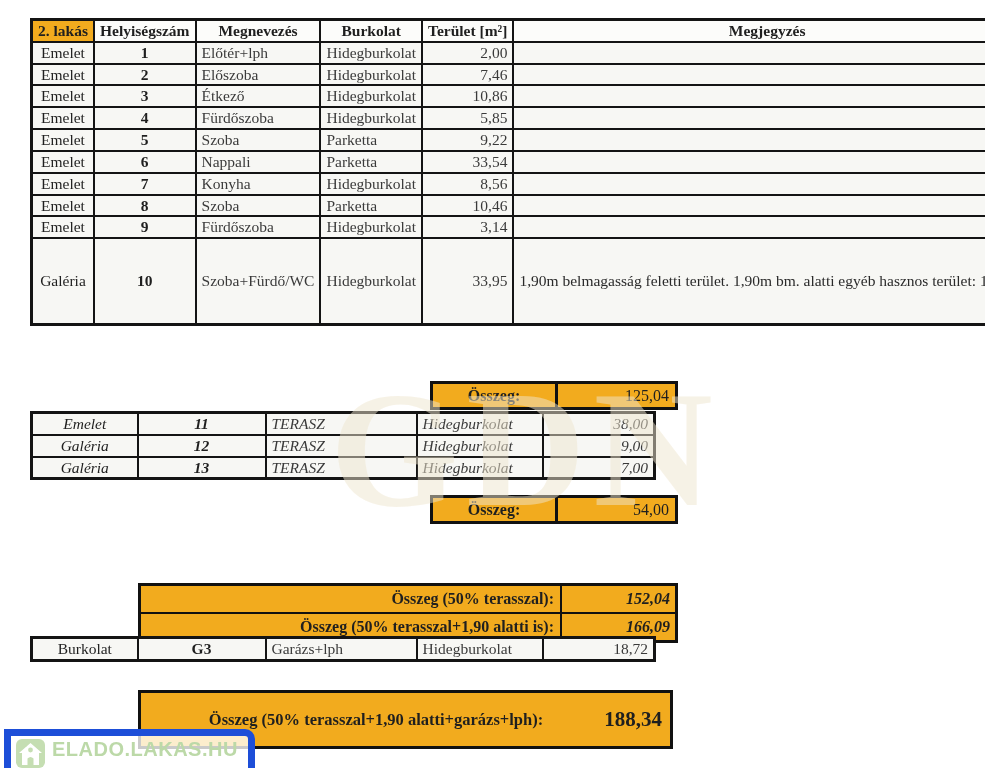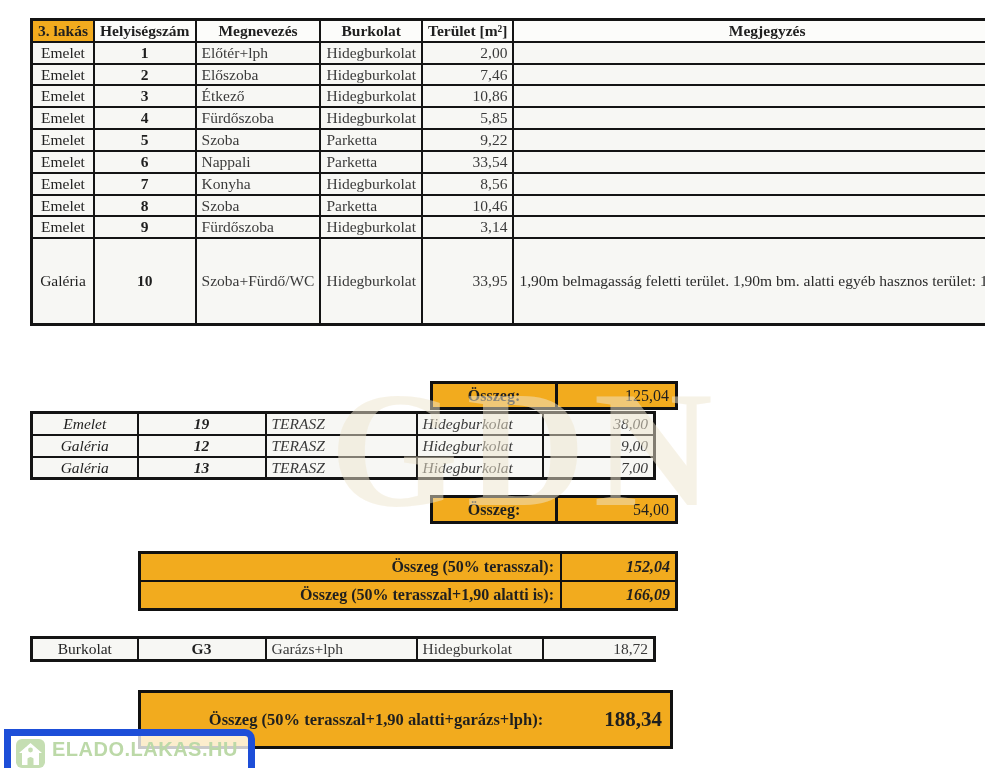--- a/index.html
+++ b/index.html
@@ -29,21 +29,21 @@
   .sumrow{position:absolute;display:flex;border:3px solid #111;background:#F2AB1E;}
   .sumrow .slabel{
     width:122px;border-right:3px solid #111;display:flex;align-items:center;justify-content:center;
     font-weight:bold;font-size:16px;
   }
   .sumrow .sval{
     width:111px;display:flex;align-items:center;justify-content:flex-end;
     font-weight:normal;font-size:16px;padding-right:6px;
   }
   
-  .sumblock{position:absolute;border:3px solid #111;background:#F2AB1E;}
+  .sumblock{position:absolute;border:3px solid #111;background:#F2AB1E;margin-top:32px;}
   .sumblock .srow{display:flex;height:26px;}
   .sumblock .srow + .srow{border-top:2px solid #111;}
   .sumblock .slab{
     width:413px;border-right:2px solid #111;display:flex;align-items:center;justify-content:flex-end;
     font-weight:bold;font-size:16px;padding-right:6px;
   }
   .sumblock .sv{
     width:108px;display:flex;align-items:center;justify-content:flex-end;
     font-weight:bold;font-size:16px;padding-right:5px;font-style:italic;
   }
@@ -82,21 +82,21 @@
     <colgroup>
       <col style="width:106px">
         <col style="width:128px">
         <col style="width:151px">
       <col style="width:126px">
         <col style="width:112px">
         <col style="width:280px">
     </colgroup>
     <thead>
       <tr>
-        <th class="hl">3. lakás</th>
+        <th class="hl">2. lakás</th>
         <th>Helyiségszám</th>
         <th>Megnevezés</th>
         <th>Burkolat</th>
         <th>Terület [m²]</th>
         <th>Megjegyzés</th>
       </tr>
     </thead>
     <tbody>
         <tr>
           <td class="col-level">Emelet</td>
@@ -192,21 +192,21 @@
     <colgroup>
       <col style="width:106px">
         <col style="width:128px">
         <col style="width:151px">
       <col style="width:126px">
         <col style="width:112px">
     </colgroup>
     <tbody class="italic">
         <tr>
           <td class="col-level">Emelet</td>
-          <td class="col-num">19</td>
+          <td class="col-num">11</td>
           <td class="col-name">TERASZ</td>
           <td class="col-floor">Hidegburkolat</td>
           <td class="col-area">38,00</td>
         </tr>
         <tr>
           <td class="col-level">Galéria</td>
           <td class="col-num">12</td>
           <td class="col-name">TERASZ</td>
           <td class="col-floor">Hidegburkolat</td>
           <td class="col-area">9,00</td>

